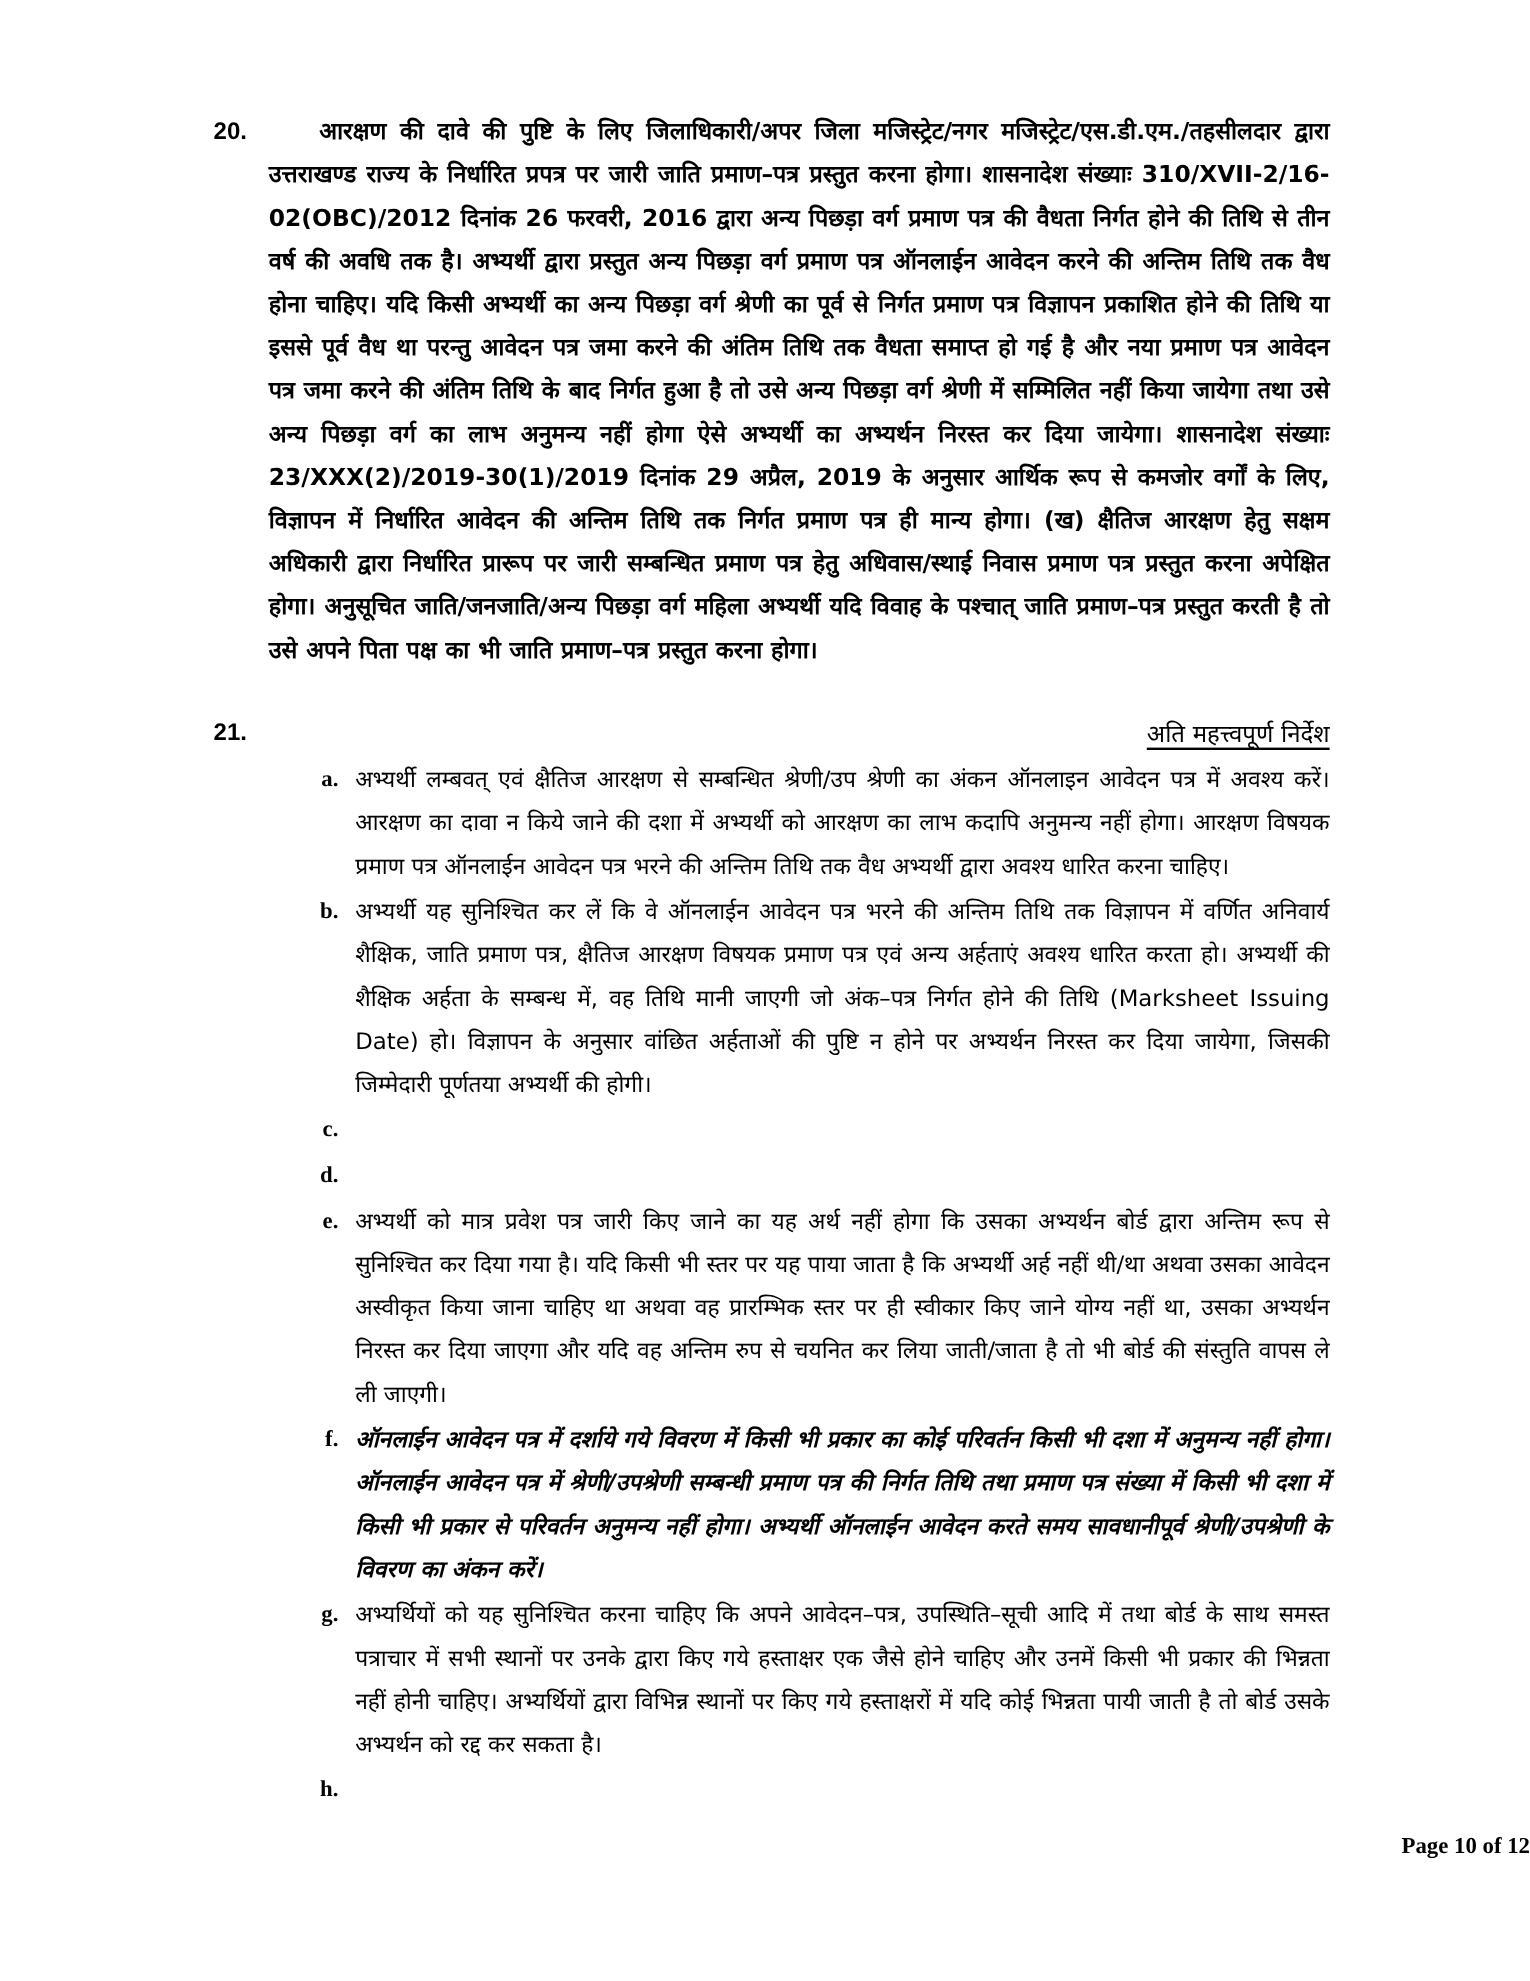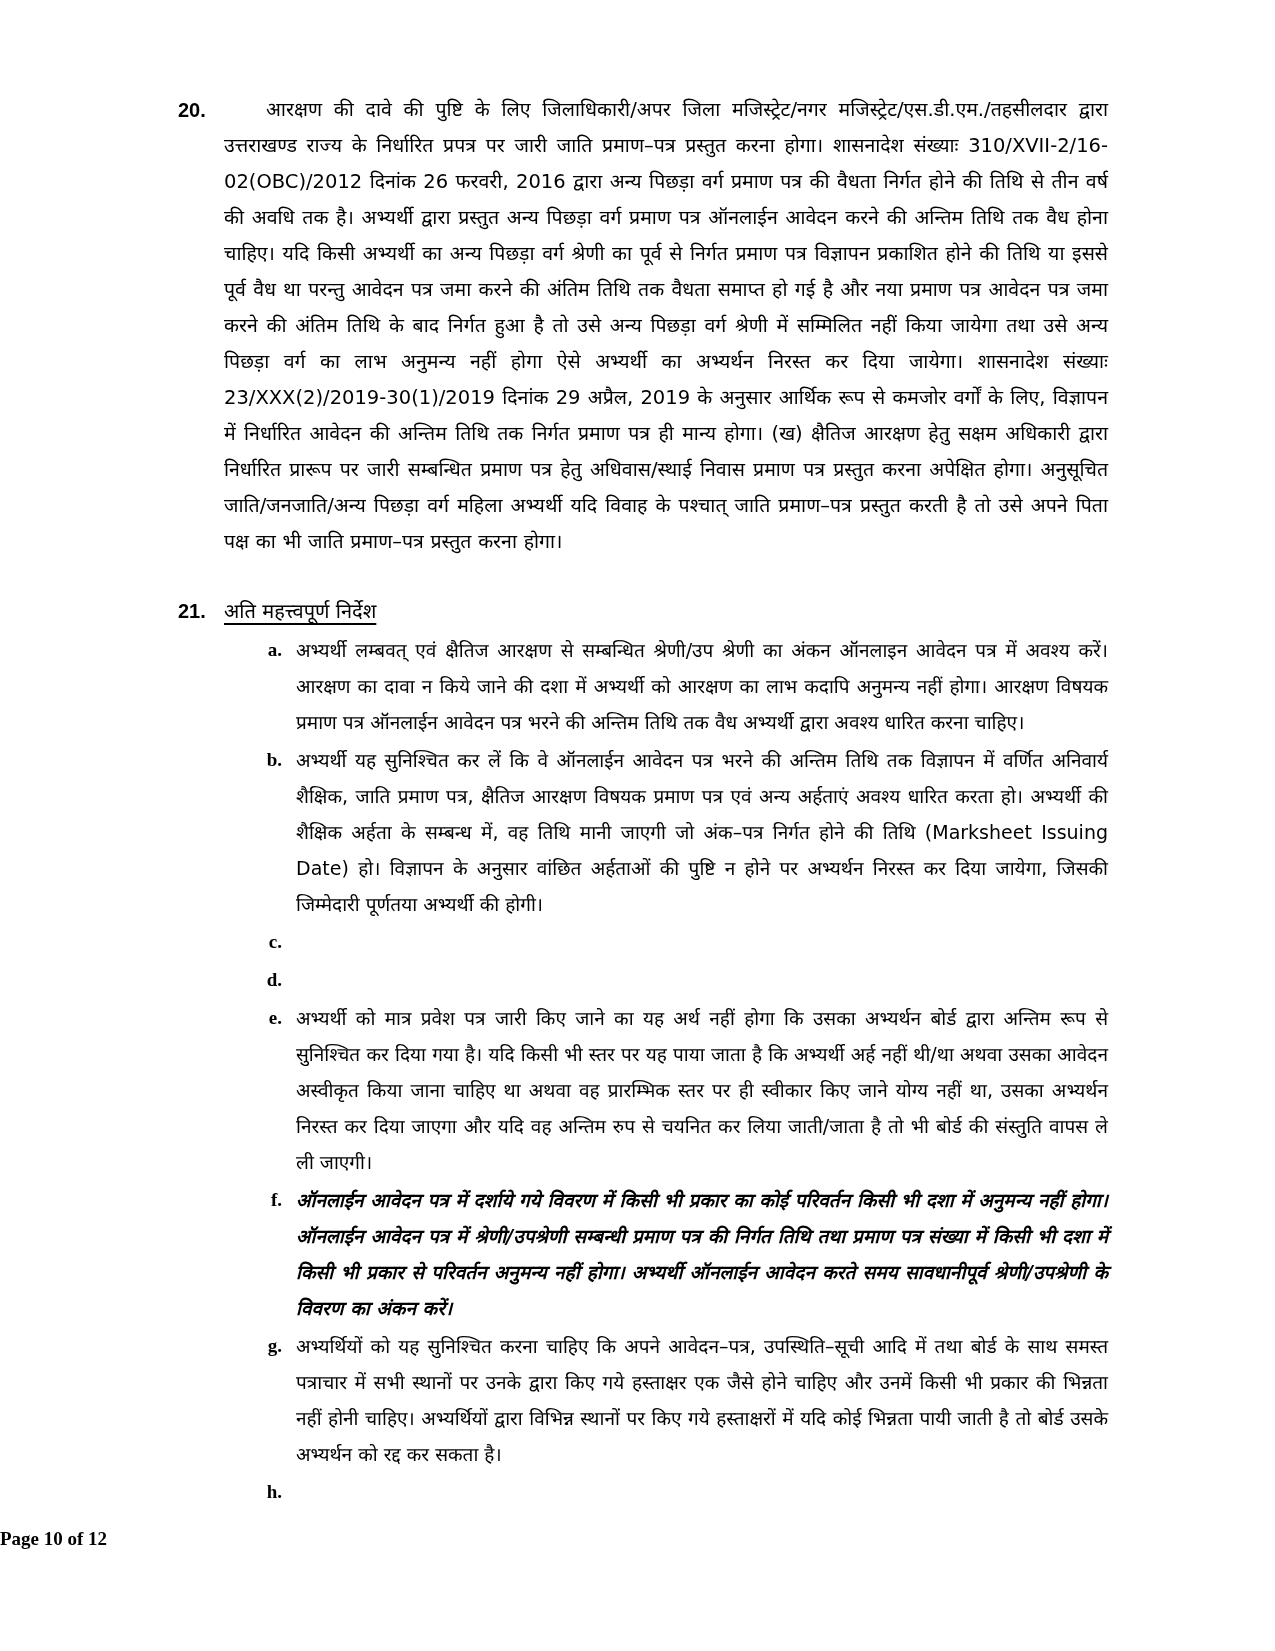--- a/index.html
+++ b/index.html
@@ -48,31 +48,33 @@
   }
   .clause-body {
     flex: 1 1 auto;
     font-family: "DejaVu Sans", "Liberation Sans", sans-serif;
     font-size: 19.5px;
     line-height: 36px;
     text-align: justify;
     text-justify: inter-word;
     word-spacing: 0.5px;
     hyphens: none;
+    font-weight: bold;
   }
   .clause-body.indent-first {
     text-indent: 42px;
   }
 
   
   .section-heading-row {
     display: flex;
     align-items: flex-start;
     margin-top: 34px;
     margin-bottom: 4px;
+    justify-content: space-between;
   }
   .section-heading-row .clause-num {
     line-height: 34px;
   }
   .section-heading {
     font-family: "DejaVu Sans", "Liberation Sans", sans-serif;
     font-size: 20px;
     font-weight: normal;
     line-height: 34px;
     text-decoration: underline;
@@ -114,21 +116,21 @@
     font-weight: bold;
     font-style: italic;
   }
 
   
   .footer {
     position: absolute;
     left: 0;
     top: 1514px;
     width: 1275px;
-    text-align: left;
+    text-align: right;
     font-family: "Liberation Serif", "DejaVu Serif", serif;
     font-weight: bold;
     font-size: 19px;
   }
 </style>
 </head>
 <body>
 
 <div class="page">
   <div class="content">

